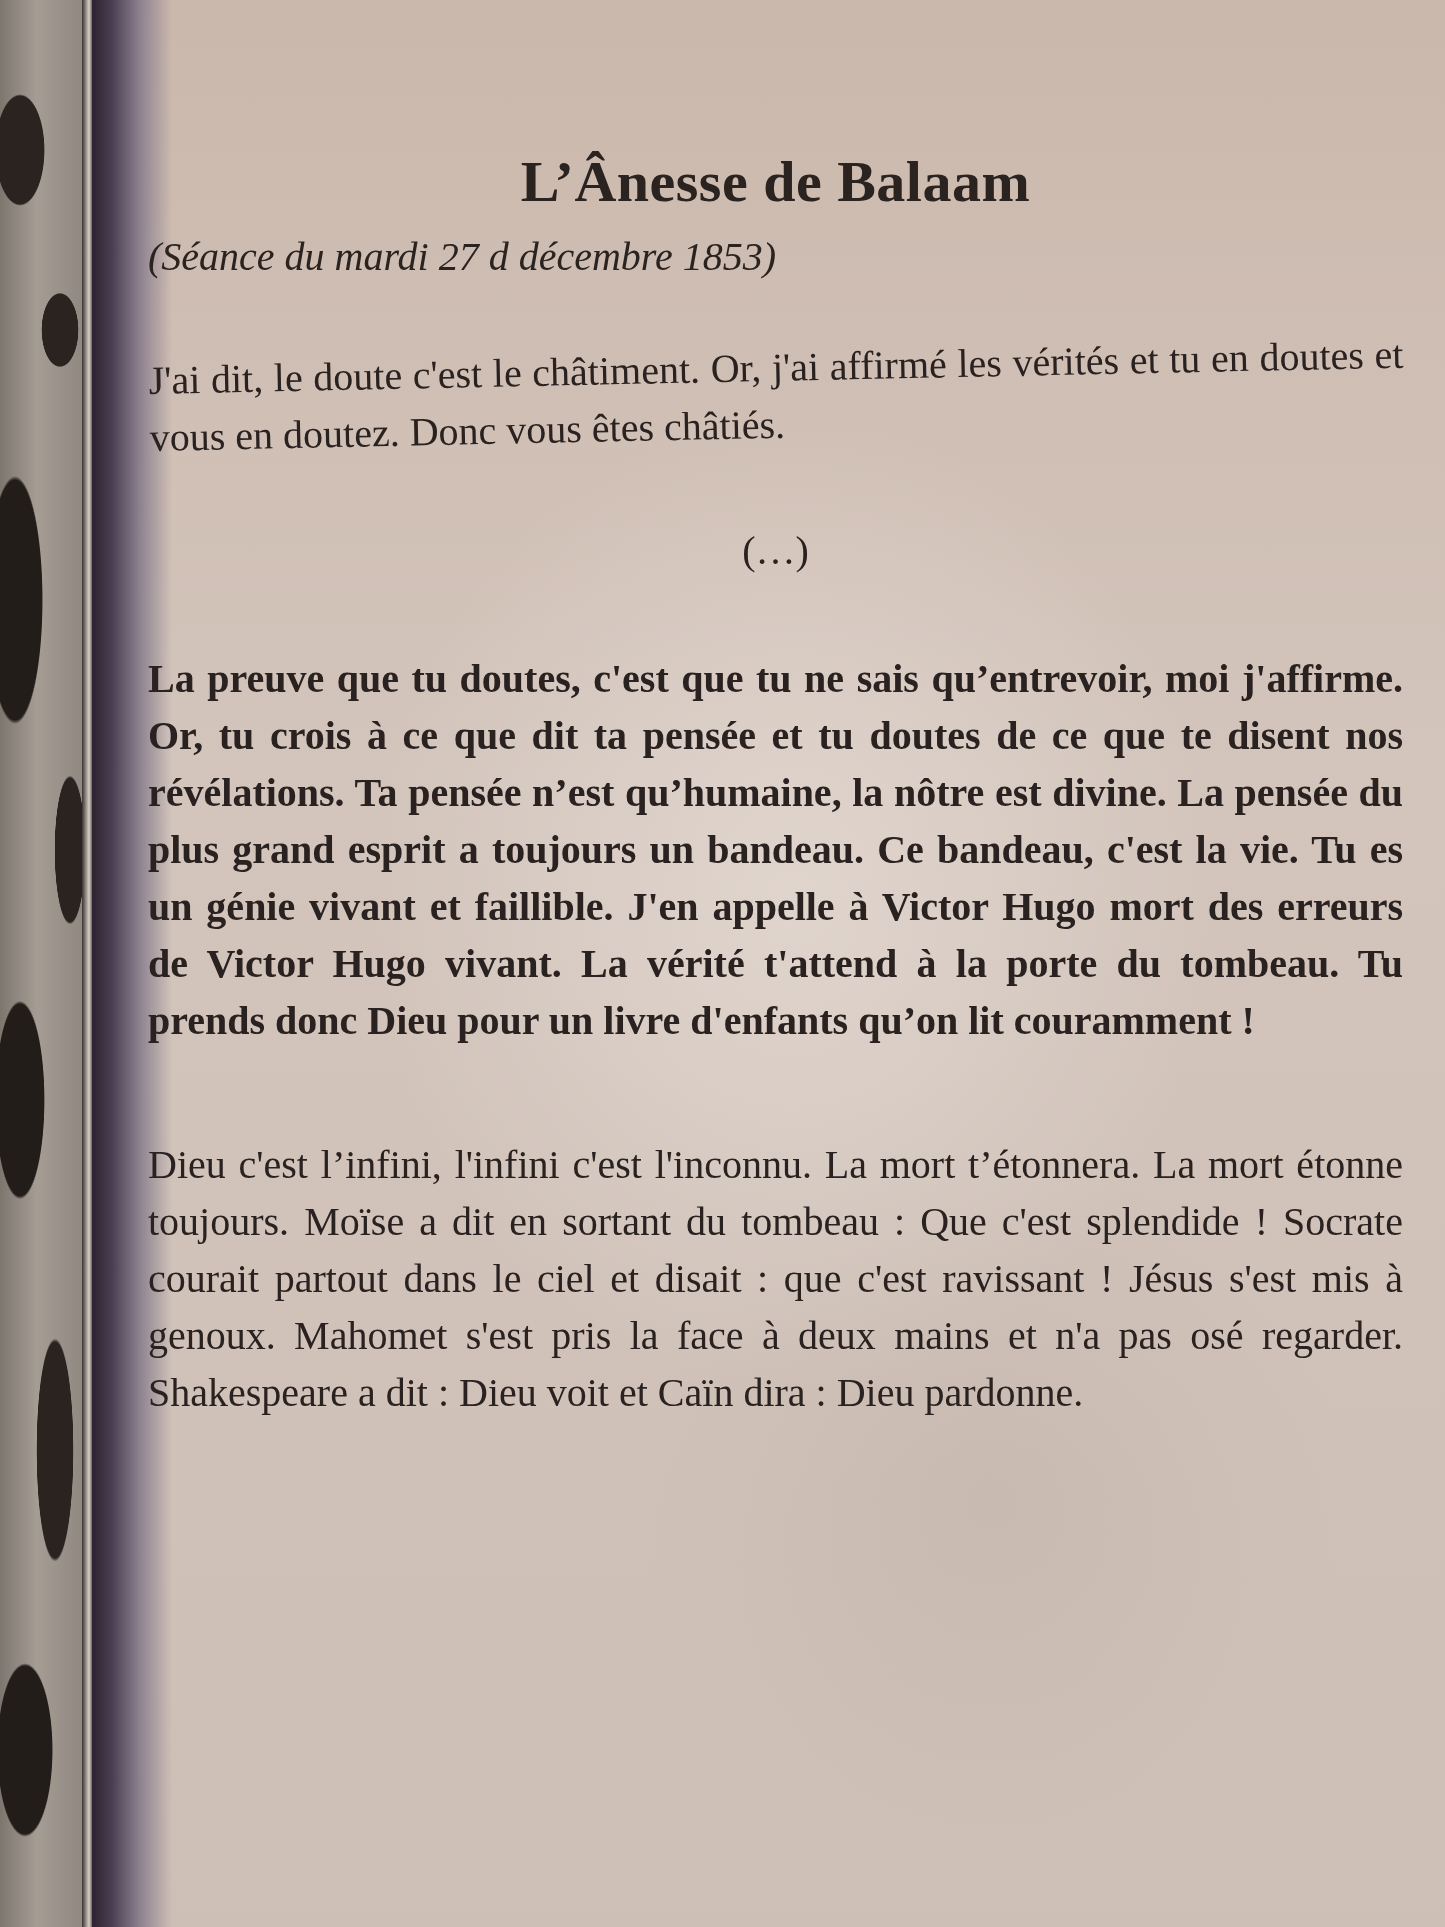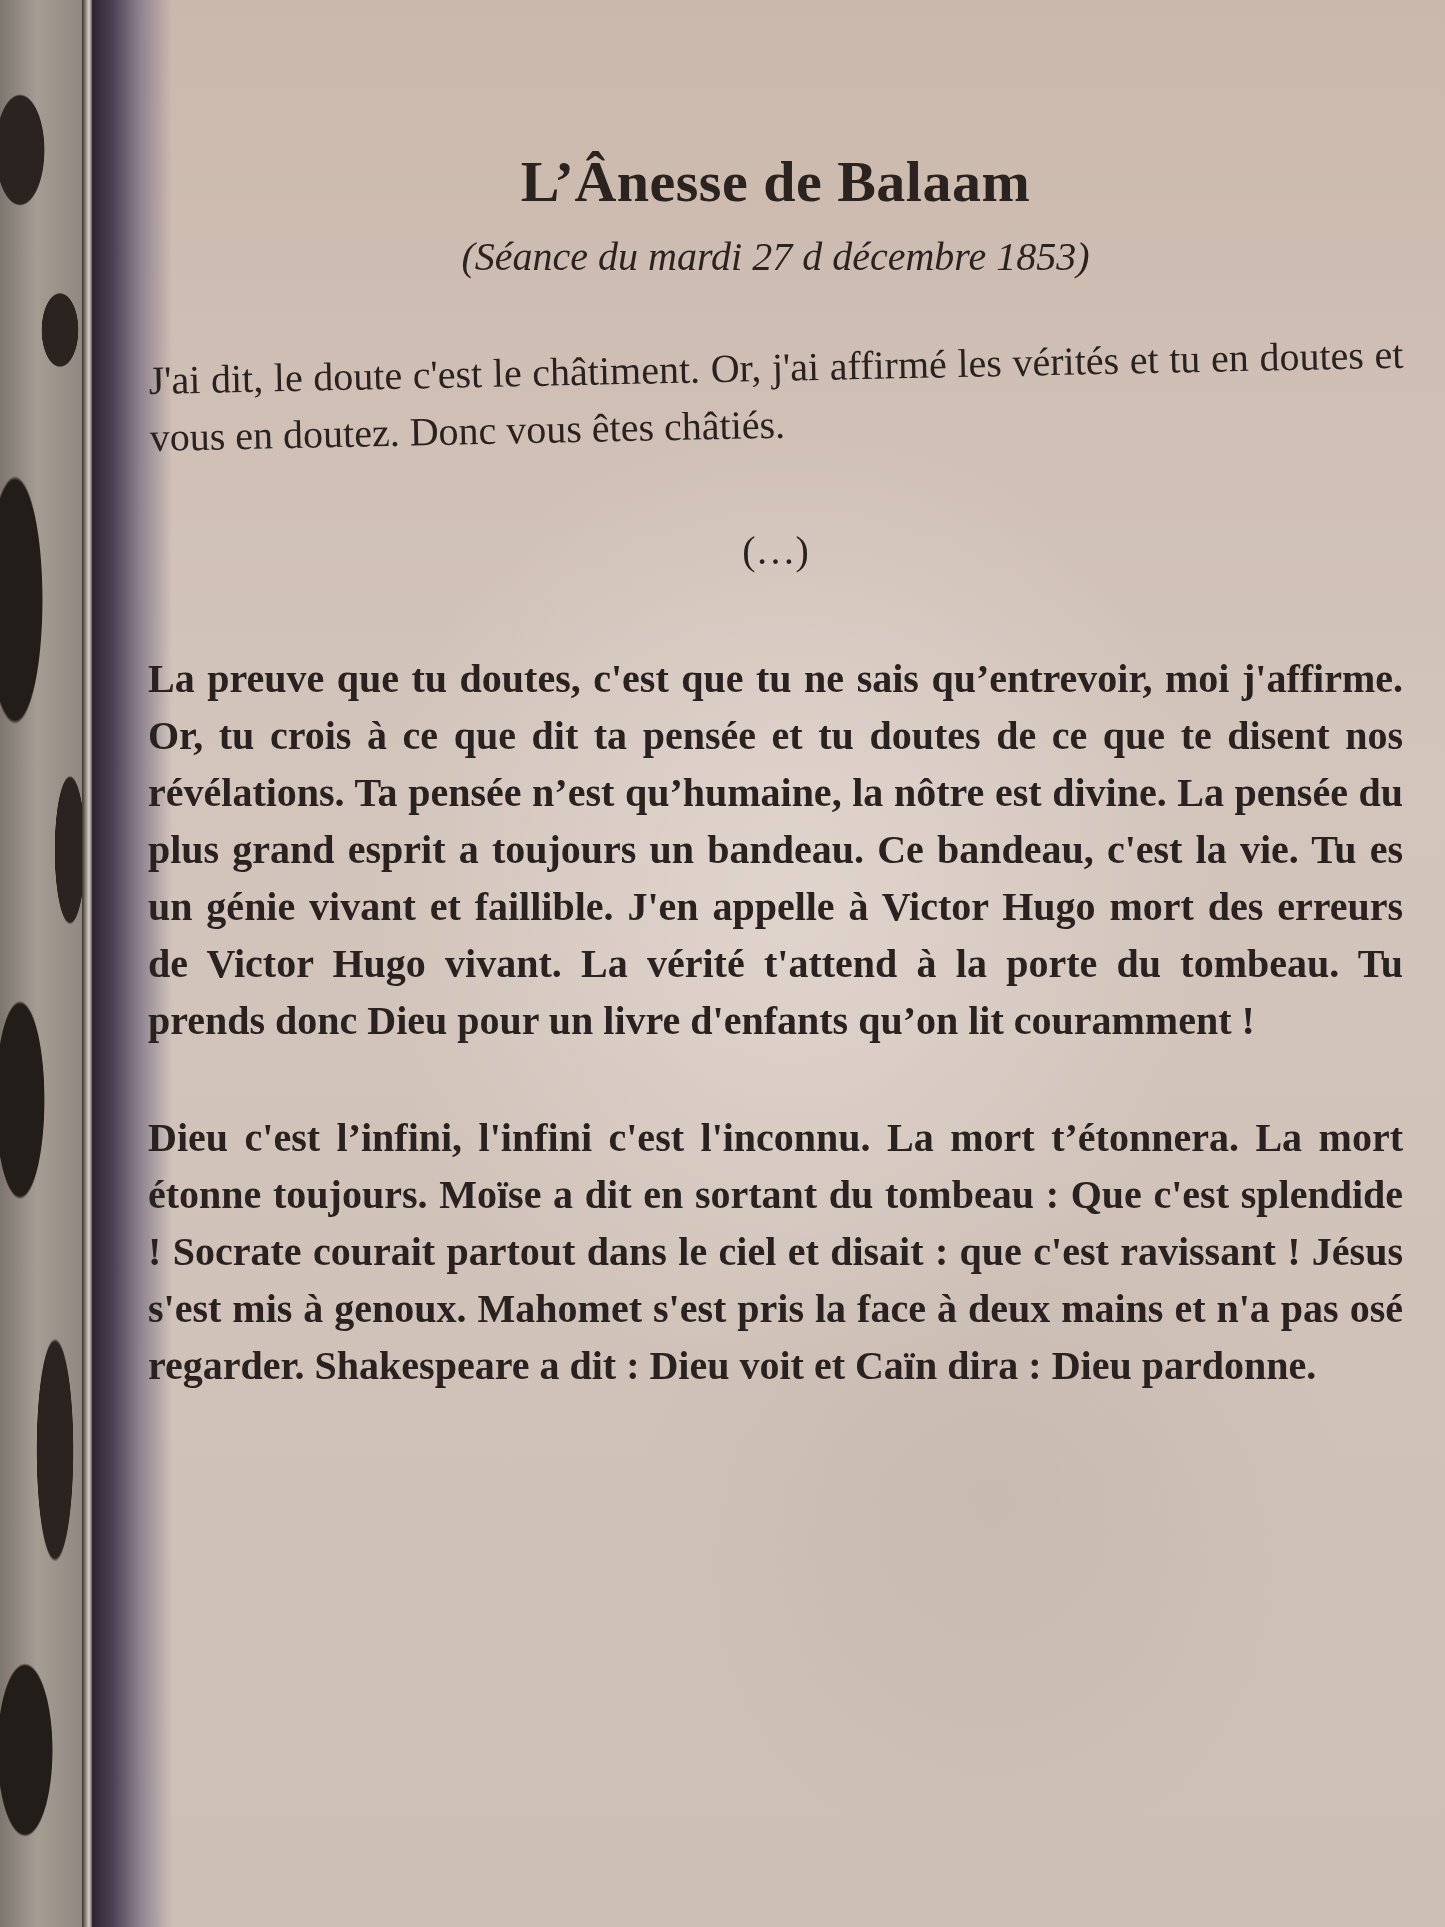--- a/index.html
+++ b/index.html
@@ -69,21 +69,20 @@
       font-size: 58px;
       font-weight: bold;
       letter-spacing: 0.5px;
       margin: 0;
       color: #2b2320;
     }
     .subtitle {
       position: absolute;
       top: 233px;
       left: 0; width: 1255px;
-      text-align: center;
       font-size: 40px;
       font-style: italic;
       color: #2b2320;
     }
     .para {
       position: absolute;
       left: 0;
       width: 1255px;
       font-size: 40px;
       line-height: 57px;
@@ -93,21 +92,21 @@
     }
     .para1 { top: 352px; transform: rotate(-1.2deg); transform-origin: left top; }
     .ellipsis {
       position: absolute;
       top: 527px;
       left: 0; width: 1255px;
       text-align: center;
       font-size: 40px;
     }
     .para2 { top: 650px; font-weight: bold; }
-    .para3 { top: 1109px; font-weight: bold; }
+    .para3 { top: 1136px; }
   </style>
 </head>
 <body>
 
 <div class="facing-page">
   <div class="art"></div>
   <div class="edge"></div>
 </div>
 
 <div class="page"></div>

